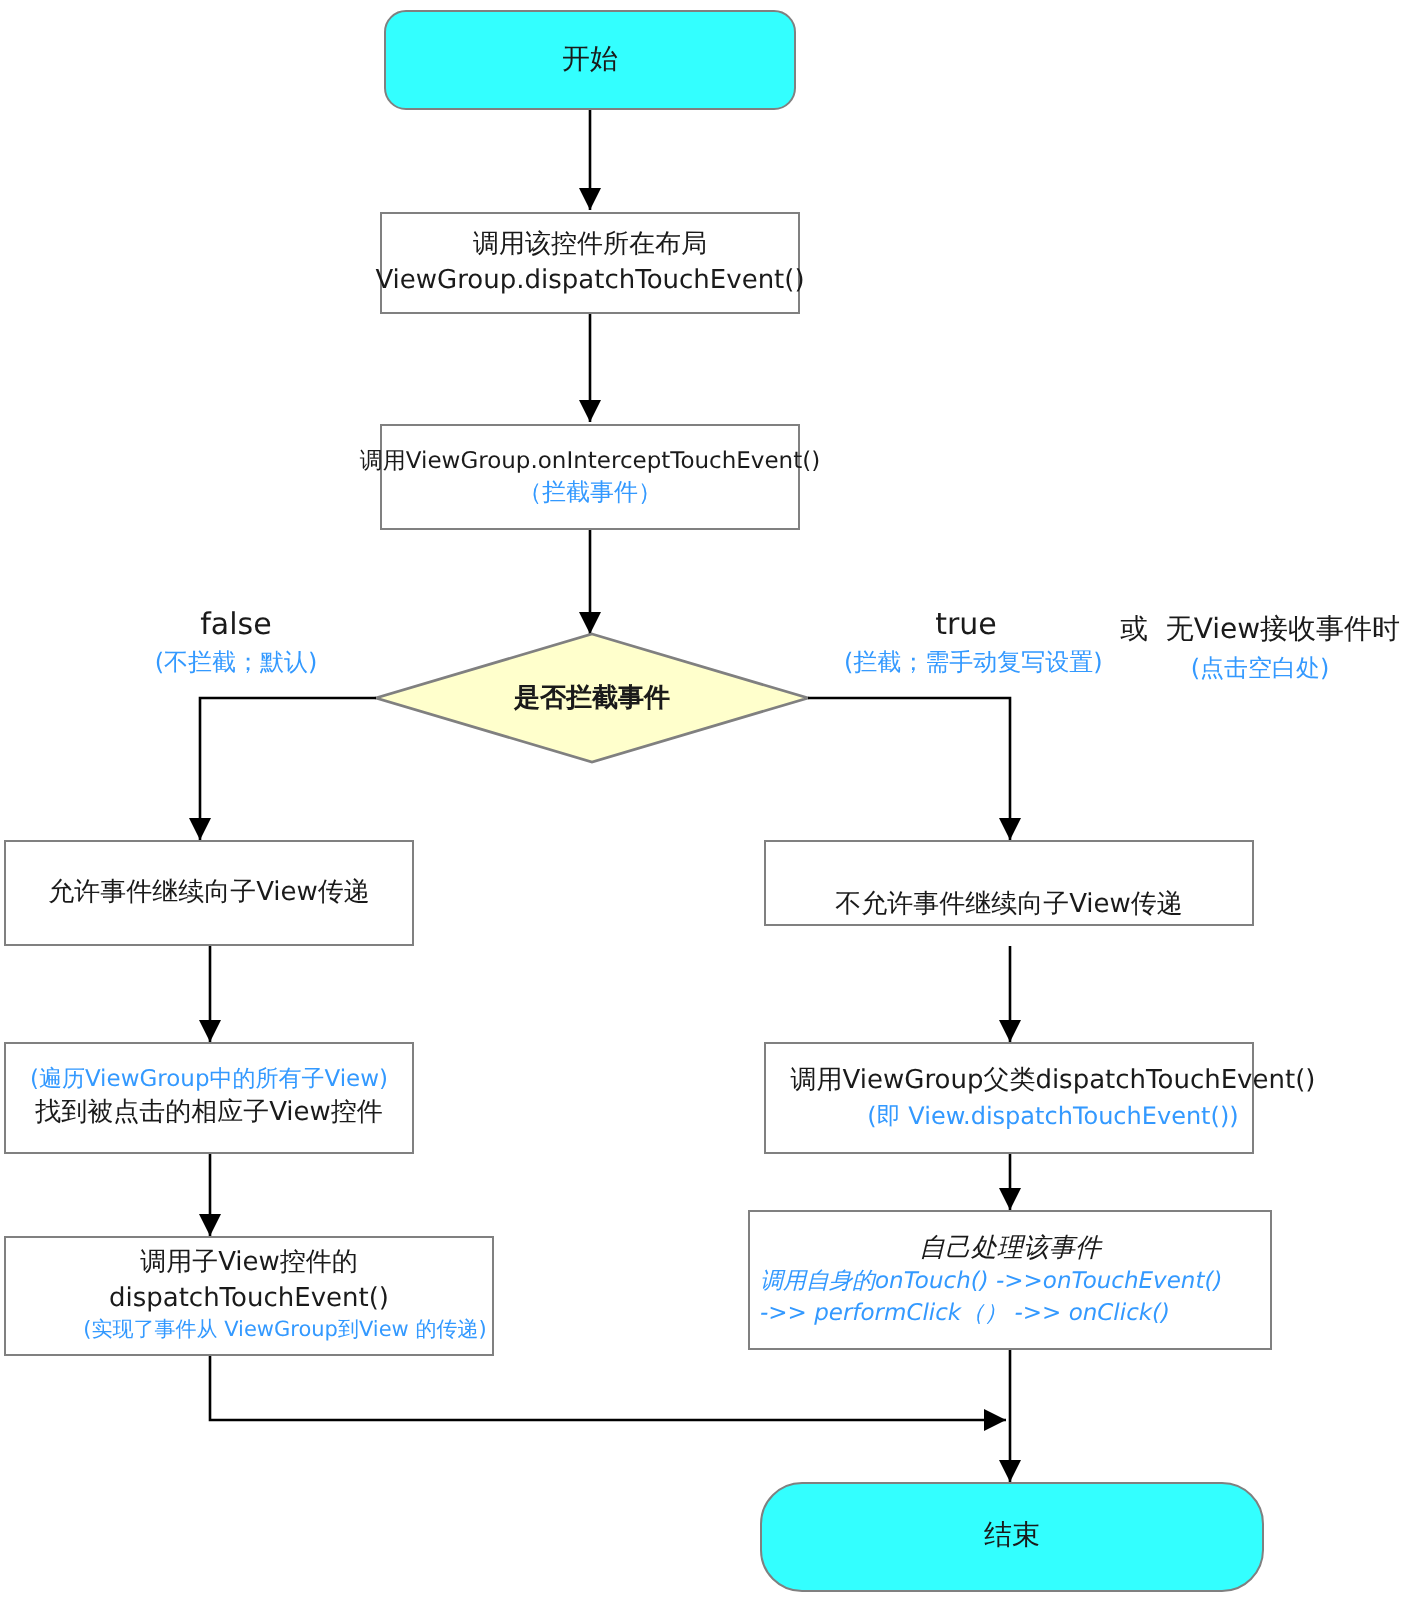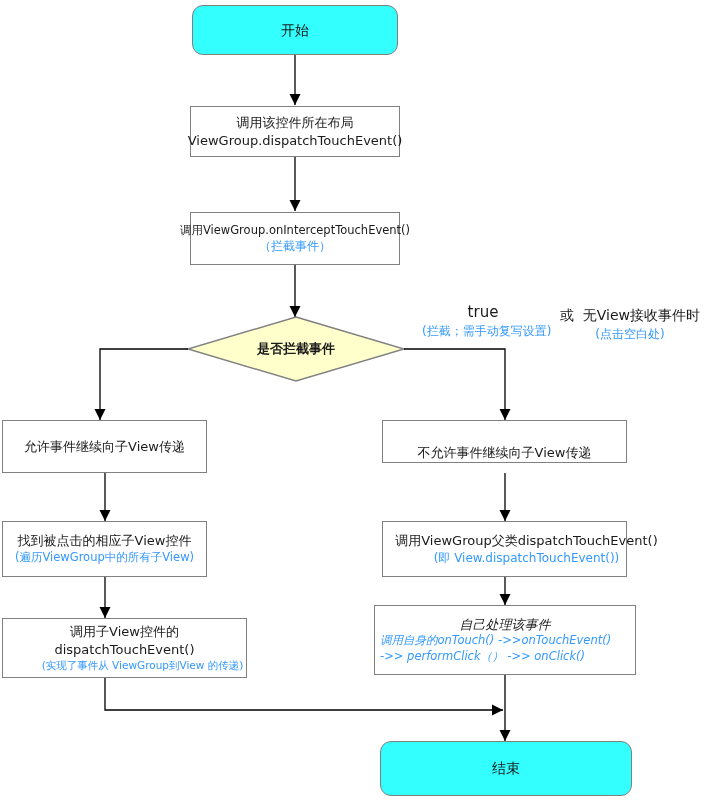--- a/index.html
+++ b/index.html
@@ -80,38 +80,42 @@
     <div class="lbl fs13">ViewGroup.dispatchTouchEvent()</div>
   </div>
 
   <div class="node process" style="left:190px;top:212px;width:210px;height:53px;">
     <div class="lbl fs115">调用ViewGroup.onInterceptTouchEvent()</div>
     <div class="lbl fs12 blue">（拦截事件）</div>
   </div>
 
   <div class="decision-text lbl">是否拦截事件</div>
 
+  <div class="freetext" style="left:58px;top:302px;width:120px;">
+    <div class="lbl fs15">false</div>
+    <div class="lbl fs12 blue">(不拦截；默认)</div>
+  </div>
 
   <div class="freetext" style="left:422px;top:302px;width:122px;">
     <div class="lbl fs15">true</div>
     <div class="lbl fs12 blue">(拦截；需手动复写设置)</div>
   </div>
 
   <div class="freetext" style="left:548px;top:306px;width:164px;">
     <div class="lbl fs14">或  无View接收事件时</div>
     <div class="lbl fs12 blue">(点击空白处)</div>
   </div>
 
   <div class="node process" style="left:2px;top:420px;width:205px;height:53px;">
     <div class="lbl fs13">允许事件继续向子View传递</div>
   </div>
 
   <div class="node process" style="left:2px;top:521px;width:205px;height:56px;">
+    <div class="lbl fs115 blue">(遍历ViewGroup中的所有子View)</div>
     <div class="lbl fs13">找到被点击的相应子View控件</div>
-    <div class="lbl fs115 blue">(遍历ViewGroup中的所有子View)</div>
   </div>
 
   <div class="node process" style="left:2px;top:618px;width:245px;height:60px;">
     <div class="lbl fs13">调用子View控件的</div>
     <div class="lbl fs13">dispatchTouchEvent()</div>
     <div class="lbl fs105 blue">(实现了事件从 ViewGroup到View 的传递)</div>
   </div>
 
   <div class="node process" style="left:382px;top:420px;width:245px;height:43px;justify-content:flex-end;">
     <div class="lbl fs13">不允许事件继续向子View传递</div>
@@ -121,17 +125,17 @@
     <div class="lbl fs125 fs13">调用ViewGroup父类dispatchTouchEvent()</div>
     <div class="lbl fs12 blue">(即 View.dispatchTouchEvent())</div>
   </div>
 
   <div class="node process" style="left:374px;top:605px;width:262px;height:70px;font-style:italic;">
     <div class="lbl fs13">自己处理该事件</div>
     <div class="lbl fs115 blue leftline">调用自身的onTouch() -&gt;&gt;onTouchEvent()</div>
     <div class="lbl fs115 blue leftline">-&gt;&gt; performClick（） -&gt;&gt; onClick()</div>
   </div>
 
-  <div class="node terminal" style="left:380px;top:741px;width:252px;height:55px;">
+  <div class="node terminal" style="left:380px;top:741px;width:252px;height:55px;border-radius:21px;">
     <div class="lbl">结束</div>
   </div>
 
 </div>
 
 </body></html>

